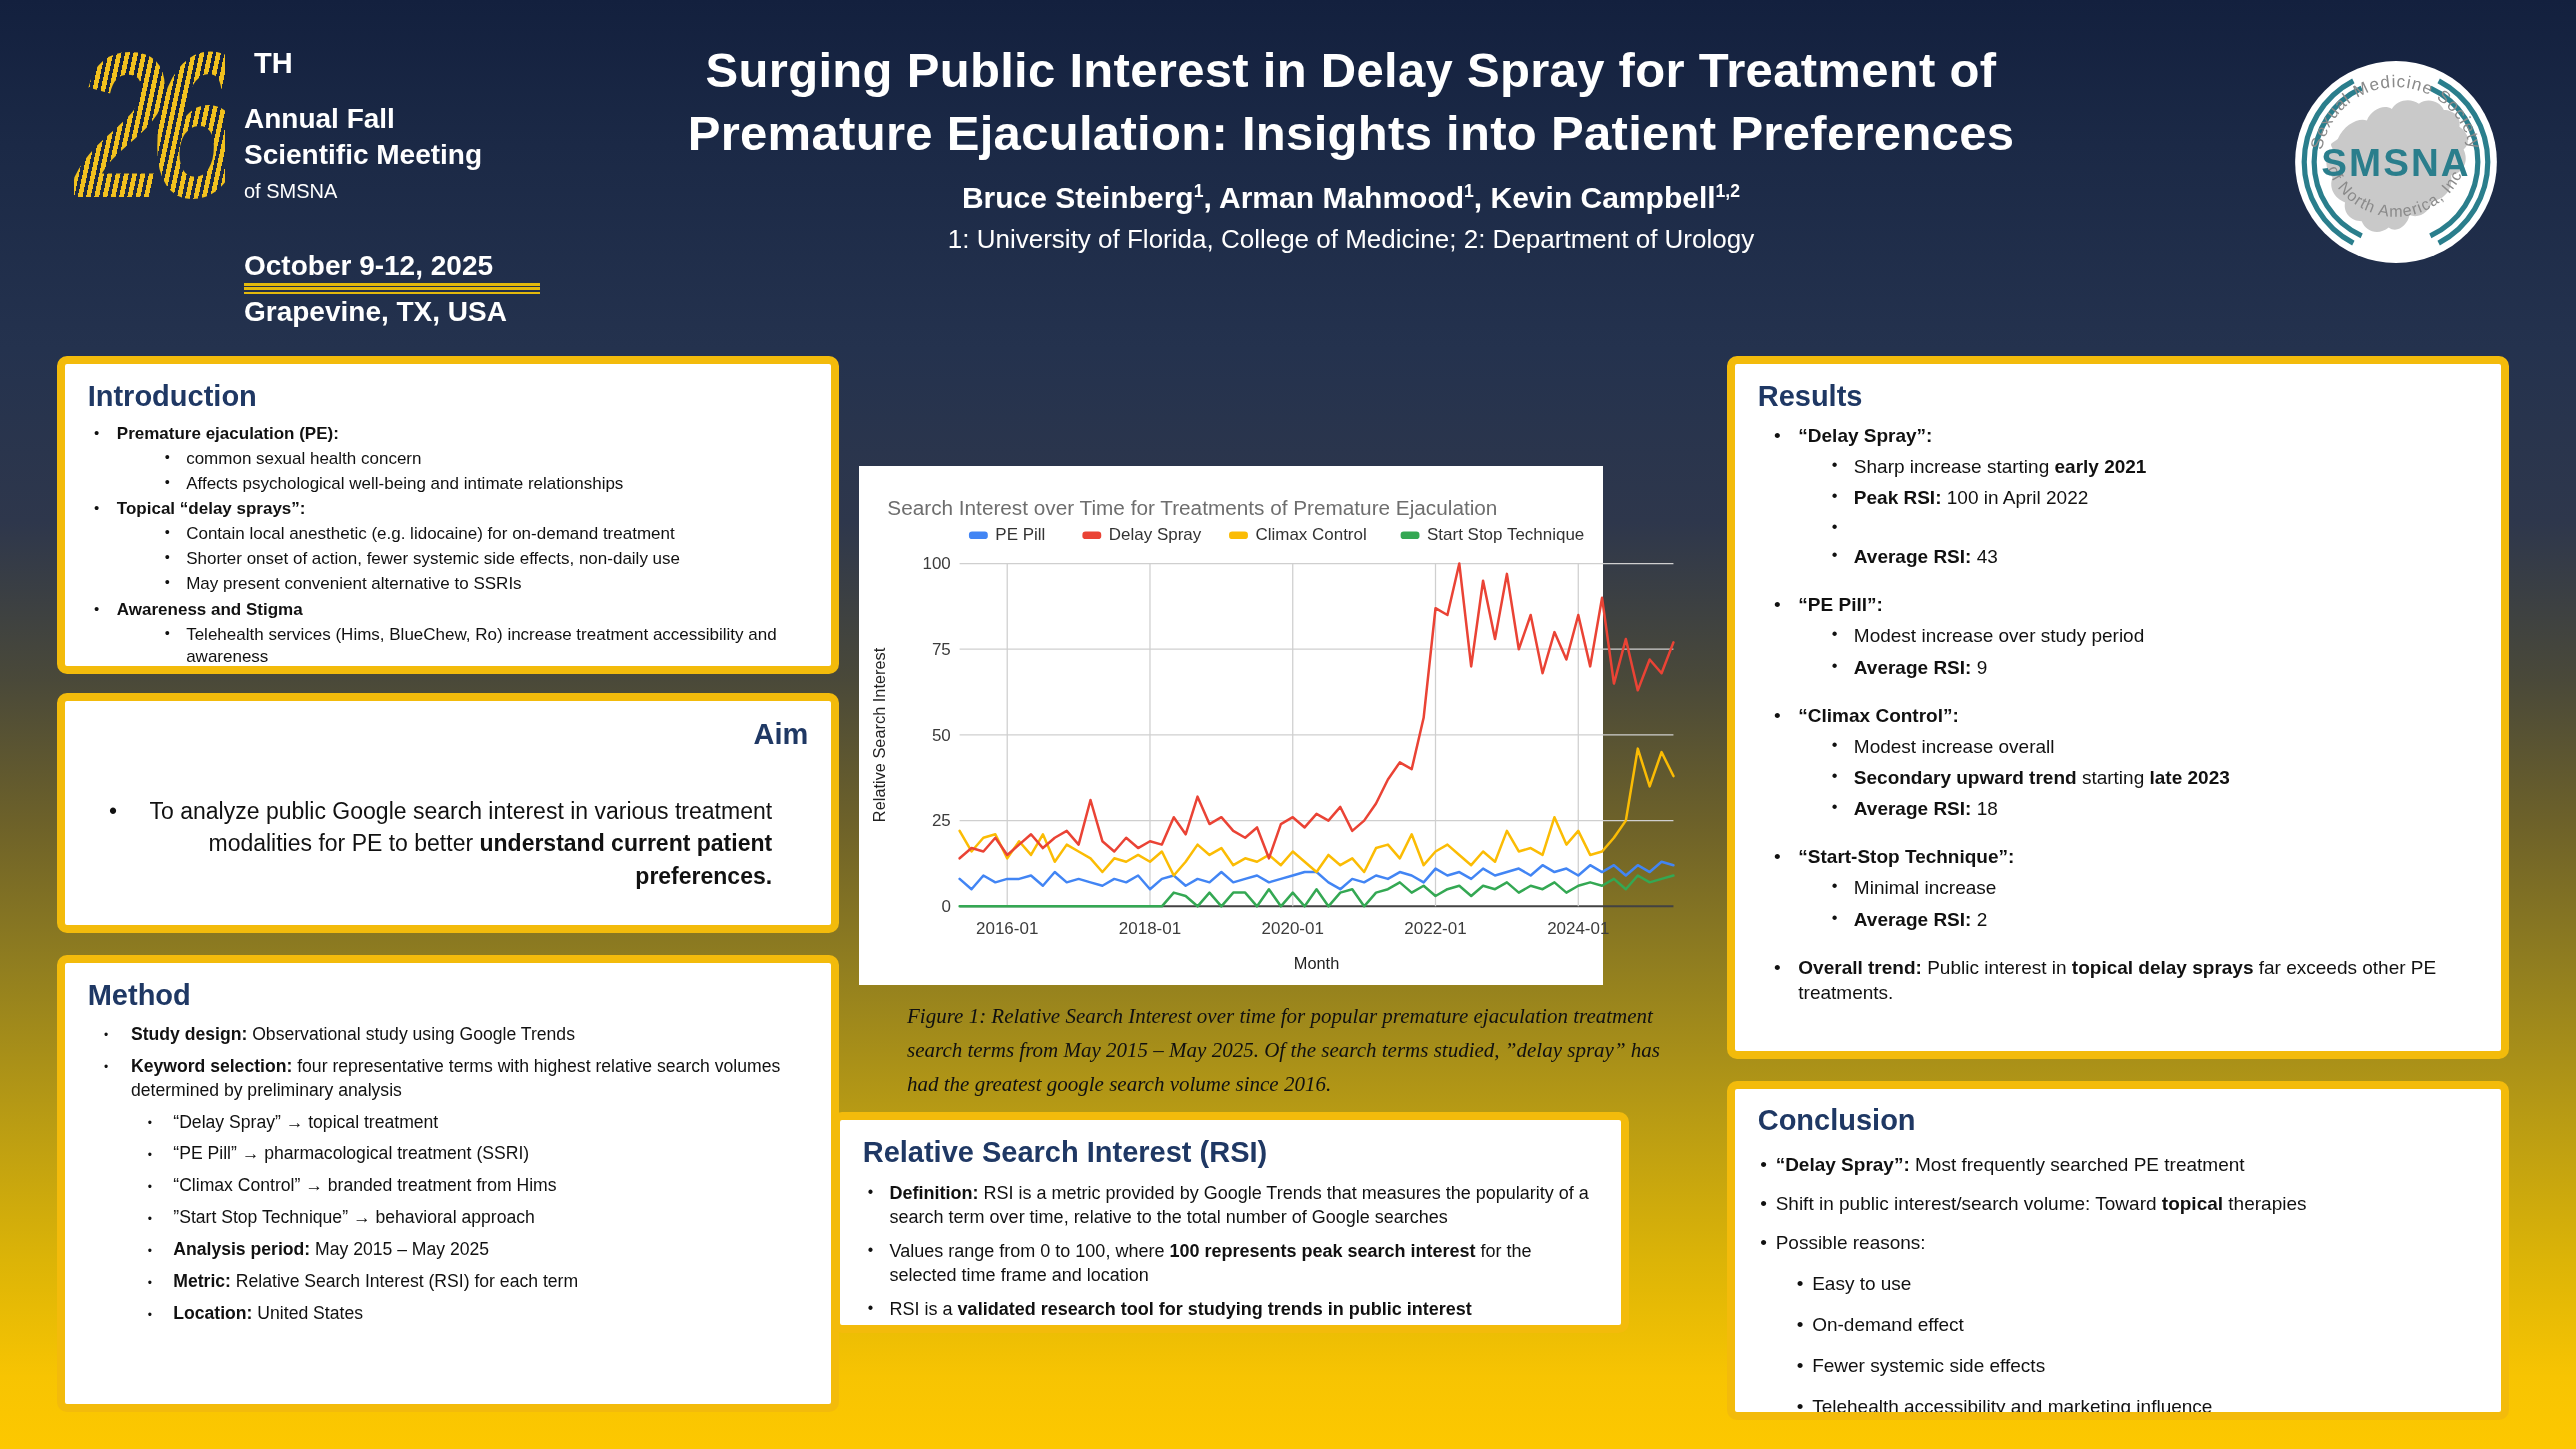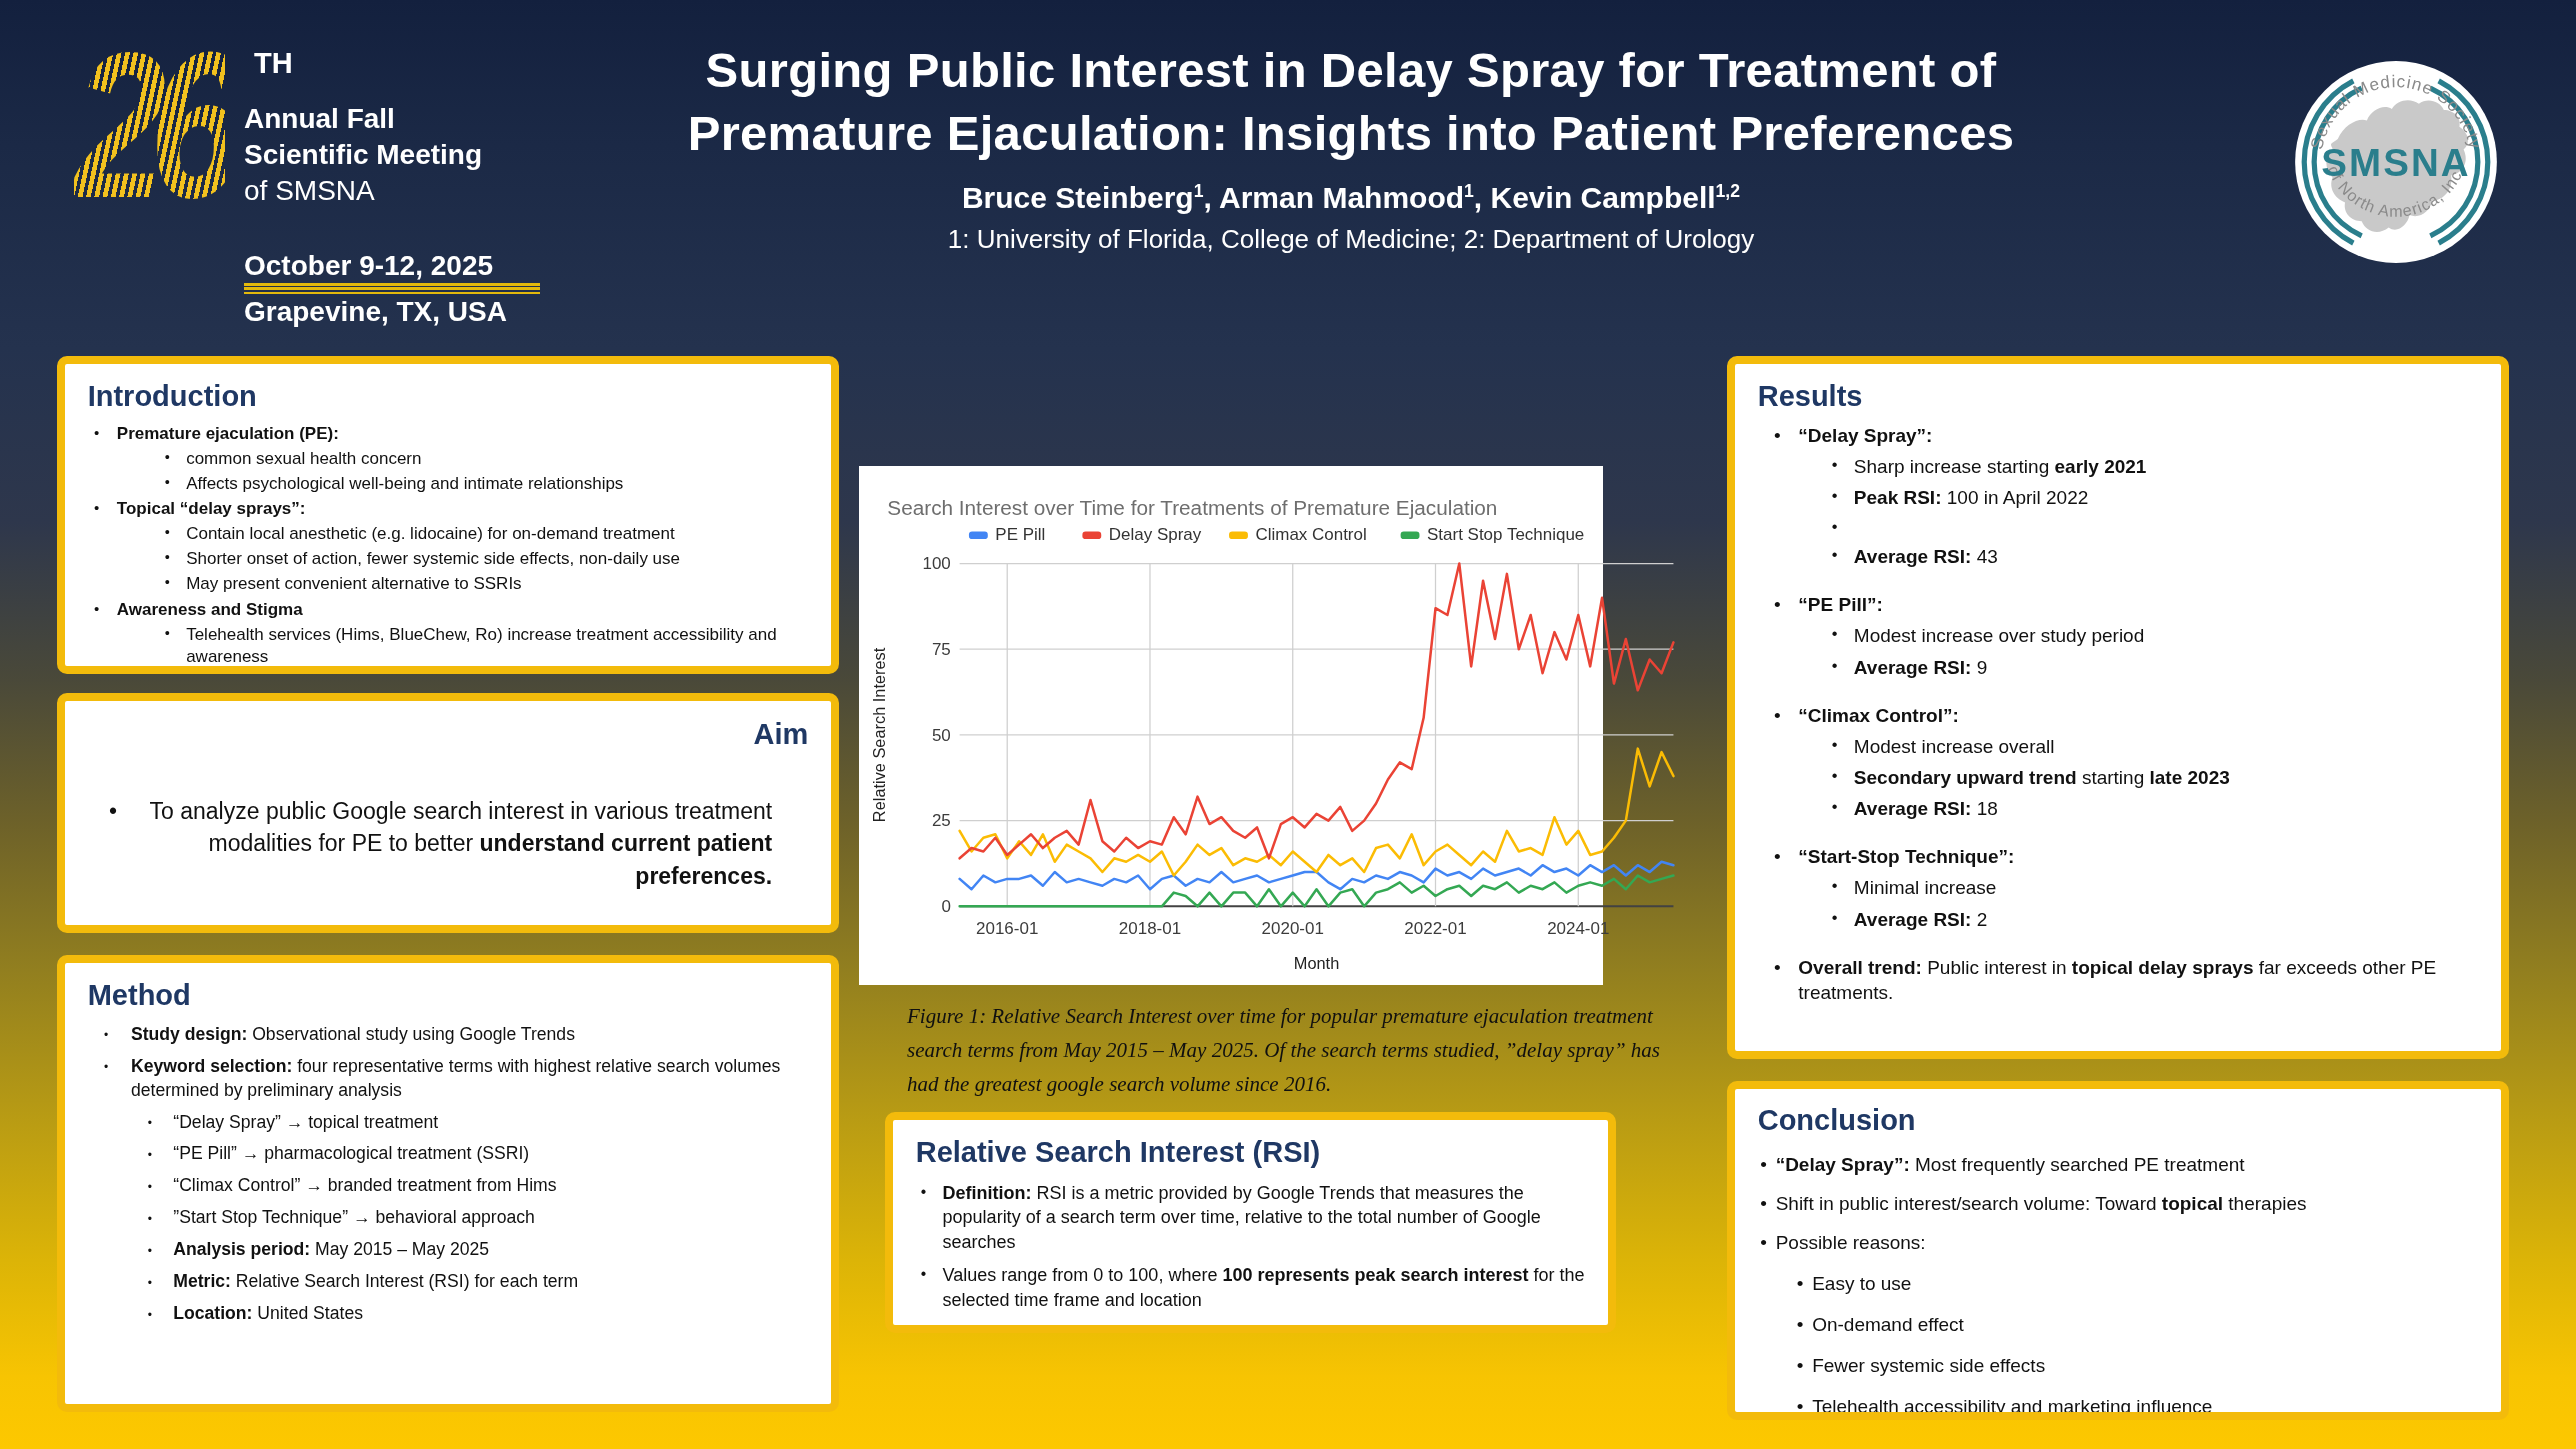--- a/index.html
+++ b/index.html
@@ -16,21 +16,21 @@
   .logo26{
     position:absolute;left:74px;top:21.4px;line-height:1;
     font-size:208px;font-weight:800;font-style:italic;letter-spacing:-21.4px;
     transform:scaleX(.8);transform-origin:left top;color:#F2C11E;
     background-image:repeating-linear-gradient(105deg,#F2C11E 0 5.7px,rgba(0,0,0,0) 5.7px 10px);
     -webkit-background-clip:text;background-clip:text;
     -webkit-text-fill-color:transparent;
   }
   .logo-th{position:absolute;left:254px;top:47px;font-size:29px;font-weight:800;color:#fff;}
   .logo-lines{position:absolute;left:244px;top:101px;color:#fff;line-height:36px;font-size:28px;font-weight:700;}
-  .logo-lines .thin{font-weight:300;font-size:28px;}
+  .logo-lines .thin{font-weight:300;font-size:20px;}
   .logo-date{position:absolute;left:244px;top:250px;color:#fff;font-size:28px;font-weight:700;}
   .gold-lines{position:absolute;left:244px;top:283px;width:296px;height:11.3px;
     background:repeating-linear-gradient(180deg,#E3B90C 0 2.5px,rgba(0,0,0,0) 2.5px 4.4px);}
   .logo-loc{position:absolute;left:244px;top:296px;color:#fff;font-size:28px;font-weight:700;}
   .title-wrap{position:absolute;left:478px;right:352px;top:39px;text-align:center;color:#fff;}
   .title-wrap h1{margin:0;font-size:49px;line-height:1.28;font-weight:700;letter-spacing:0.3px;}
   .authors{margin-top:16.4px;font-size:30px;font-weight:700;}
   .authors sup{font-size:17.6px;}
   .affil{margin-top:8.8px;font-size:26px;font-weight:400;}
   .smsna{position:absolute;left:2292px;top:58px;width:208px;height:208px;}
@@ -264,21 +264,21 @@
         <text x="727.5" y="800" font-size="26" fill="#222" text-anchor="middle">Month</text>
         <text x="42" y="427.5" font-size="26" fill="#222" text-anchor="middle" transform="rotate(-90 42 427.5)">Relative Search Interest</text>
         <polyline points="160.0,656.4 178.9,672.8 197.8,651.0 216.8,661.9 235.7,656.4 254.6,656.4 273.5,651.0 292.4,667.3 311.3,645.5 330.3,661.9 349.2,656.4 368.1,661.9 387.0,667.3 405.9,656.4 424.8,661.9 443.8,651.0 462.7,672.8 481.6,656.4 500.5,651.0 519.4,667.3 538.3,656.4 557.3,661.9 576.2,645.5 595.1,661.9 614.0,656.4 632.9,651.0 651.8,661.9 670.8,656.4 689.7,651.0 708.6,645.5 727.5,645.5 746.4,661.9 765.3,672.8 784.3,656.4 803.2,661.9 822.1,651.0 841.0,656.4 859.9,645.5 878.8,651.0 897.8,661.9 916.7,640.0 935.6,651.0 954.5,645.5 973.4,656.4 992.3,640.0 1011.3,651.0 1030.2,645.5 1049.1,640.0 1068.0,651.0 1086.9,634.6 1105.8,645.5 1124.8,640.0 1143.7,651.0 1162.6,634.6 1181.5,645.5 1200.4,634.6 1219.3,651.0 1238.3,634.6 1257.2,645.5 1276.1,629.1 1295.0,634.6" fill="none" stroke="#4285F4" stroke-width="4" stroke-linejoin="round" stroke-linecap="round"></polyline>
         <polyline points="160.0,700.0 178.9,700.0 197.8,700.0 216.8,700.0 235.7,700.0 254.6,700.0 273.5,700.0 292.4,700.0 311.3,700.0 330.3,700.0 349.2,700.0 368.1,700.0 387.0,700.0 405.9,700.0 424.8,700.0 443.8,700.0 462.7,700.0 481.6,700.0 500.5,678.2 519.4,683.6 538.3,700.0 557.3,678.2 576.2,700.0 595.1,678.2 614.0,678.2 632.9,700.0 651.8,672.8 670.8,700.0 689.7,678.2 708.6,700.0 727.5,672.8 746.4,700.0 765.3,678.2 784.3,672.8 803.2,700.0 822.1,678.2 841.0,672.8 859.9,661.9 878.8,678.2 897.8,667.3 916.7,683.6 935.6,672.8 954.5,667.3 973.4,683.6 992.3,667.3 1011.3,672.8 1030.2,661.9 1049.1,678.2 1068.0,667.3 1086.9,672.8 1105.8,661.9 1124.8,678.2 1143.7,667.3 1162.6,661.9 1181.5,667.3 1200.4,656.4 1219.3,672.8 1238.3,651.0 1257.2,661.9 1276.1,656.4 1295.0,651.0" fill="none" stroke="#34A853" stroke-width="4" stroke-linejoin="round" stroke-linecap="round"></polyline>
         <polyline points="160.0,580.1 178.9,612.8 197.8,591.0 216.8,585.5 235.7,623.7 254.6,596.5 273.5,618.3 292.4,585.5 311.3,629.1 330.3,601.9 349.2,612.8 368.1,623.7 387.0,645.5 405.9,623.7 424.8,629.1 443.8,618.3 462.7,629.1 481.6,612.8 500.5,651.0 519.4,629.1 538.3,601.9 557.3,618.3 576.2,607.4 595.1,634.6 614.0,623.7 632.9,629.1 651.8,618.3 670.8,634.6 689.7,612.8 708.6,629.1 727.5,645.5 746.4,618.3 765.3,634.6 784.3,623.7 803.2,645.5 822.1,607.4 841.0,601.9 859.9,623.7 878.8,585.5 897.8,634.6 916.7,612.8 935.6,601.9 954.5,618.3 973.4,634.6 992.3,612.8 1011.3,629.1 1030.2,580.1 1049.1,612.8 1068.0,607.4 1086.9,618.3 1105.8,558.3 1124.8,601.9 1143.7,580.1 1162.6,618.3 1181.5,612.8 1200.4,591.0 1219.3,563.8 1238.3,449.3 1257.2,509.3 1276.1,454.8 1295.0,492.9" fill="none" stroke="#FBBC04" stroke-width="4" stroke-linejoin="round" stroke-linecap="round"></polyline>
         <polyline points="160.0,623.7 178.9,607.4 197.8,612.8 216.8,591.0 235.7,618.3 254.6,601.9 273.5,585.5 292.4,607.4 311.3,591.0 330.3,580.1 349.2,601.9 368.1,531.0 387.0,596.5 405.9,612.8 424.8,591.0 443.8,607.4 462.7,596.5 481.6,601.9 500.5,558.3 519.4,585.5 538.3,525.6 557.3,569.2 576.2,558.3 595.1,580.1 614.0,591.0 632.9,574.6 651.8,623.7 670.8,569.2 689.7,558.3 708.6,574.6 727.5,552.9 746.4,563.8 765.3,542.0 784.3,580.1 803.2,563.8 822.1,536.5 841.0,498.4 859.9,471.1 878.8,482.0 897.8,400.3 916.7,225.9 935.6,236.8 954.5,155.0 973.4,318.5 992.3,182.3 1011.3,274.9 1030.2,171.4 1049.1,291.3 1068.0,236.8 1086.9,329.4 1105.8,264.0 1124.8,307.6 1143.7,236.8 1162.6,318.5 1181.5,209.5 1200.4,345.8 1219.3,274.9 1238.3,356.6 1257.2,307.6 1276.1,329.4 1295.0,280.4" fill="none" stroke="#EA4335" stroke-width="4" stroke-linejoin="round" stroke-linecap="round"></polyline>
       </svg>
   </div>
   <div class="figure-caption">Figure 1: Relative Search Interest over time for popular  premature ejaculation treatment search terms from May 2015 – May 2025. Of the search terms studied, ”delay spray” has had the greatest google search volume since 2016.</div>
 
-  <section class="box rsi" style="left:885px;top:1112px;width:731px;height:221px;">
+  <section class="box rsi" style="left:832px;top:1112px;width:797px;height:221px;">
     <h2>Relative Search Interest (RSI)</h2>
     <div>
         <div class="row lvl0">
           <span class="dot">•</span>
           <span class="txt"><span class="b">Definition: </span><span>RSI is a metric provided by Google Trends that measures the popularity of a search term over time, relative to the total number of Google searches</span></span>
         </div>
         <div class="row lvl0">
           <span class="dot">•</span>
           <span class="txt"><span>Values range from 0 to 100, where </span><span class="b">100 represents peak search interest</span><span> for the selected time frame and location</span></span>
         </div>

